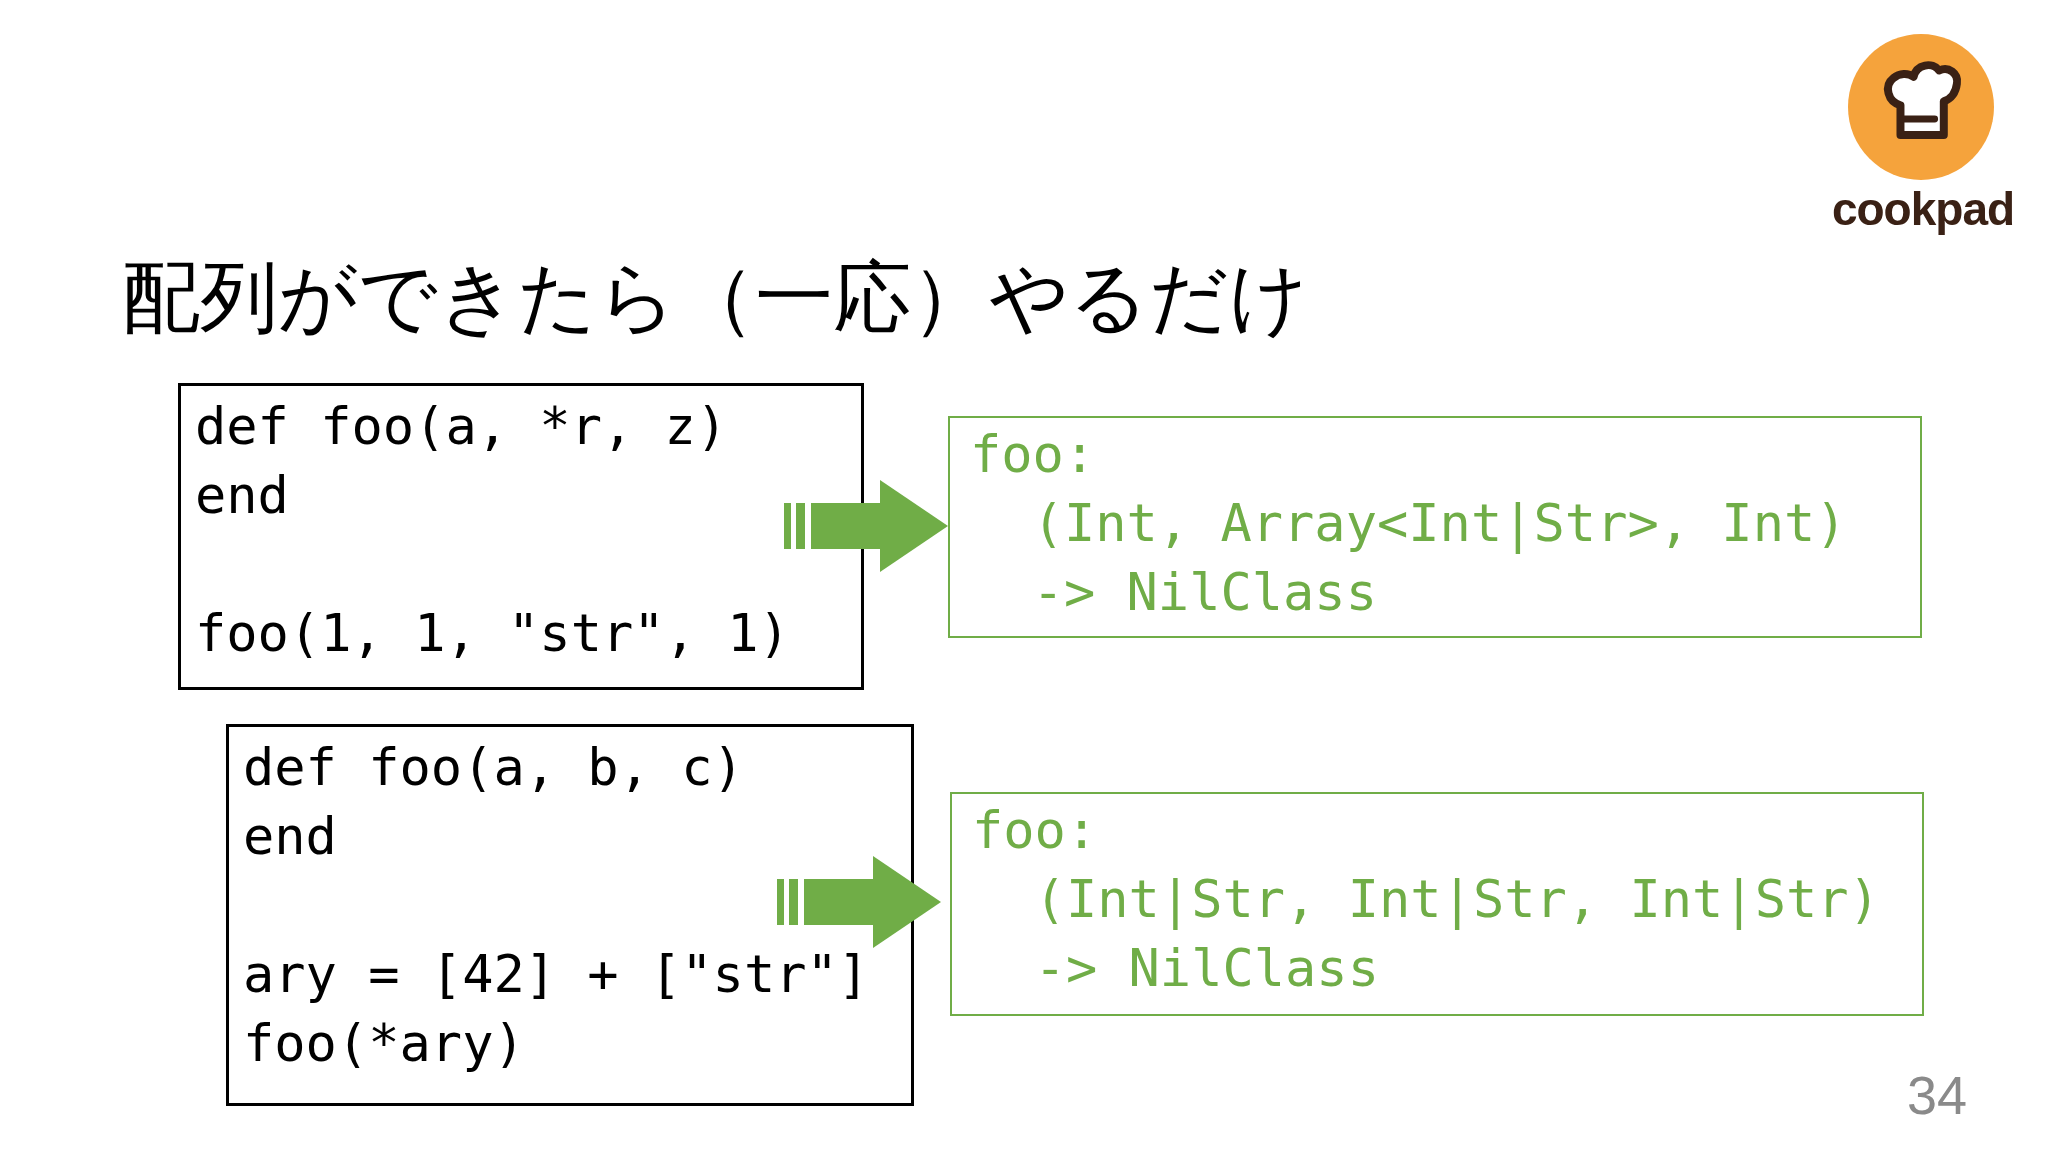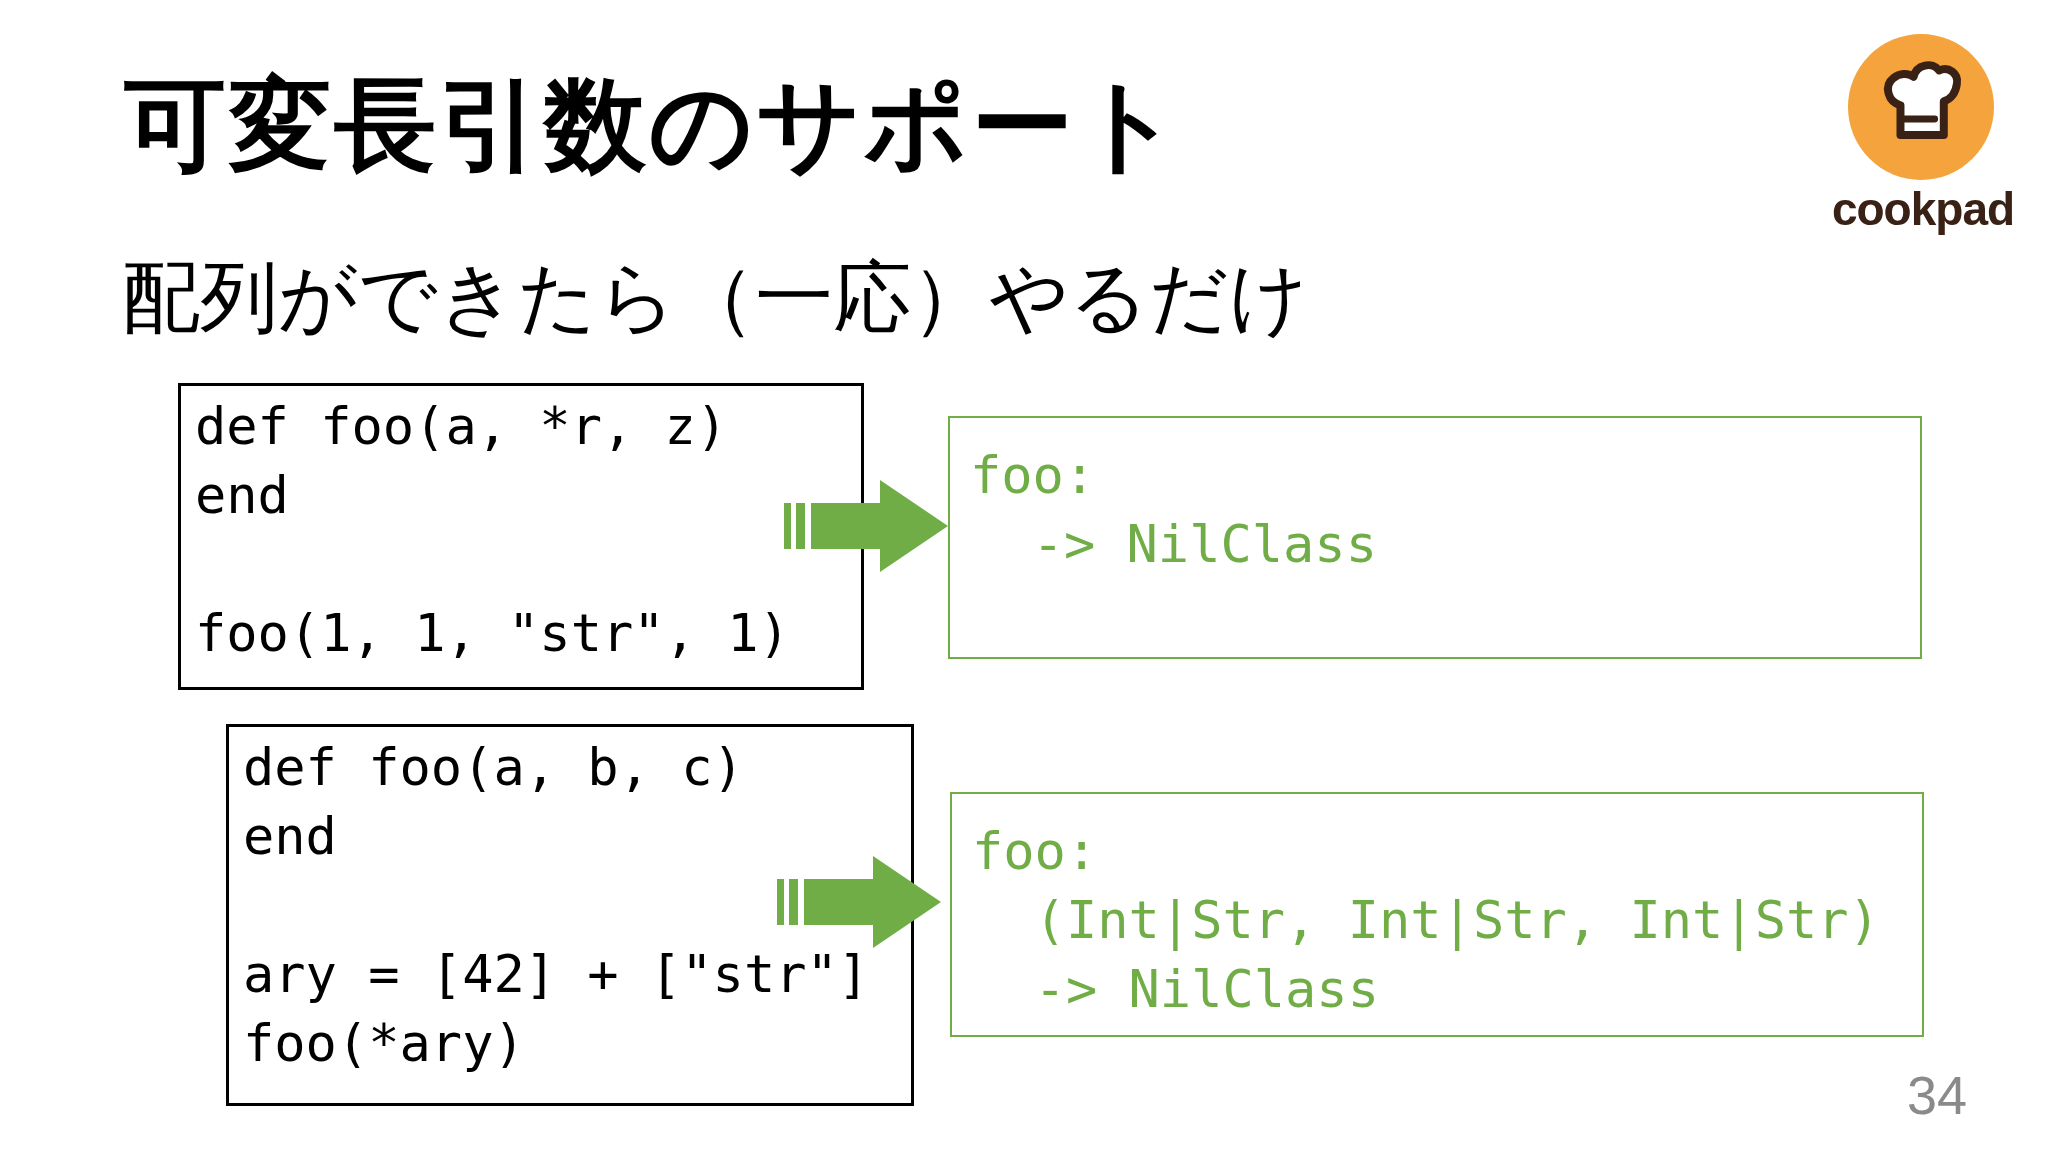--- a/index.html
+++ b/index.html
@@ -48,42 +48,41 @@
     font-family:"DejaVu Sans Mono","Liberation Mono",monospace;
     font-size:52px;
   }
   .codebox-1{left:178px;top:383px;width:652px;height:289px;}
   .codebox-2{left:178px;top:724px;width:654px;height:364px;margin-left:48px;}
   .code-line{height:69px;line-height:69px;white-space:pre;}
   
   .resultbox{
     border:2px solid var(--green);
     background:#fff;
-    padding:23px 10px 0 20px;
+    padding:2px 10px 0 20px;
     color:var(--green);
     font-family:"DejaVu Sans Mono","Liberation Mono",monospace;
     font-size:52px;
   }
   .resultbox-1{left:948px;top:416px;width:940px;height:216px;}
   .resultbox-2{left:950px;top:792px;width:940px;height:218px;}
   .result-line{height:69px;line-height:69px;white-space:pre;}
   
   .arrow-1{left:784px;top:480px;}
   .arrow-2{left:777px;top:856px;}
   .page-number{
     left:1882px;top:1064px;width:110px;
     font-size:54px;color:var(--page-gray);text-align:center;
   }
 </style>
 </head>
 <body>
 
 <div class="slide">
 
-  <div class="abs title">可変長引数のサポート</div>
 
   <div class="abs logo-circle">
     <svg class="logo-hat" width="114" height="114" viewBox="0 0 100 100">
       <path d="M 32 78 L 32 52 C 21 49 17 35 26 28 C 31 23.5 39 23.5 43.5 27
                C 46 16 60 13.5 66 21.5 C 74 17.5 83 24 81.5 33
                C 80.5 41 76 46.5 70 48.5 L 70 78 Z" fill="#ffffff" stroke="#3A2115" stroke-width="7" stroke-linejoin="round"></path>
       <path d="M 34 64 L 62 64" fill="none" stroke="#3A2115" stroke-width="6" stroke-linecap="round"></path>
     </svg>
   </div>
   <div class="abs subtitle">配列ができたら（一応）やるだけ</div>
@@ -99,20 +98,21 @@
 
   <svg class="abs arrow-1" width="164" height="92" viewBox="0 0 164 92">
     <rect x="0" y="23" width="7" height="46" fill="#70AD47"></rect>
     <rect x="12" y="23" width="9" height="46" fill="#70AD47"></rect>
     <rect x="27" y="23" width="70" height="46" fill="#70AD47"></rect>
     <polygon points="96,0 164,46 96,92" fill="#70AD47"></polygon>
   </svg>
 
   <div class="abs resultbox resultbox-1">
     <div class="result-line">foo:</div>
+    <div class="result-line">  (Int, Array&lt;Int|Str&gt;, Int)</div>
     <div class="result-line">  -&gt; NilClass</div>
   </div>
 
   <div class="abs codebox codebox-2">
     <div class="code-line">def foo(a, b, c)</div>
     <div class="code-line">end</div>
     <div class="code-line"></div>
     <div class="code-line">ary = [42] + ["str"]</div>
     <div class="code-line">foo(*ary)</div>
   </div>

